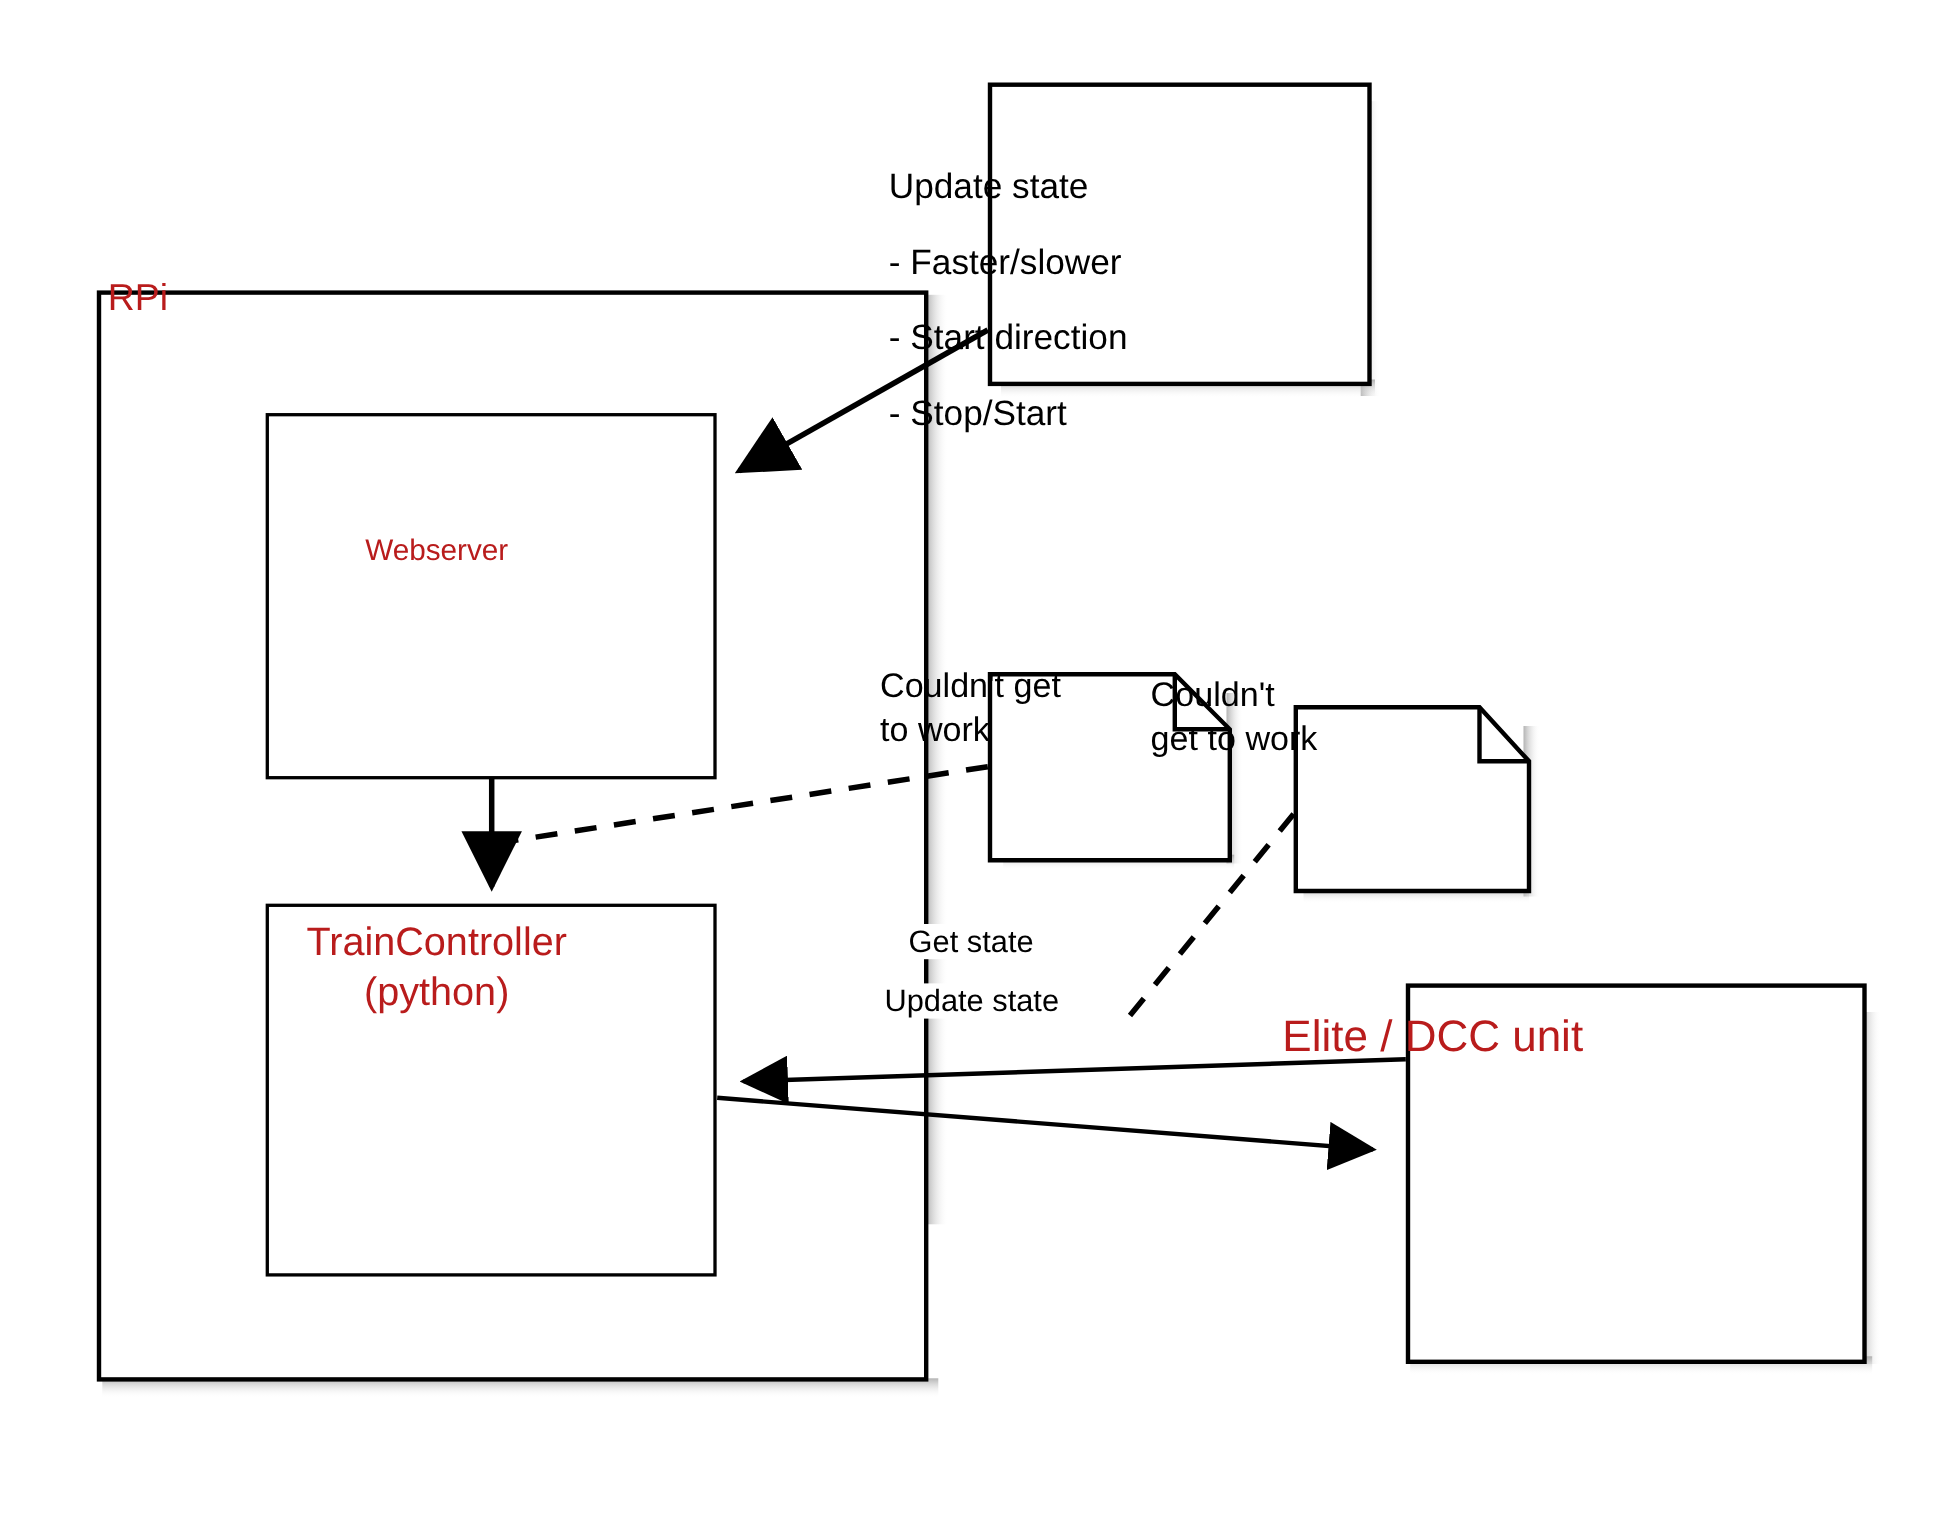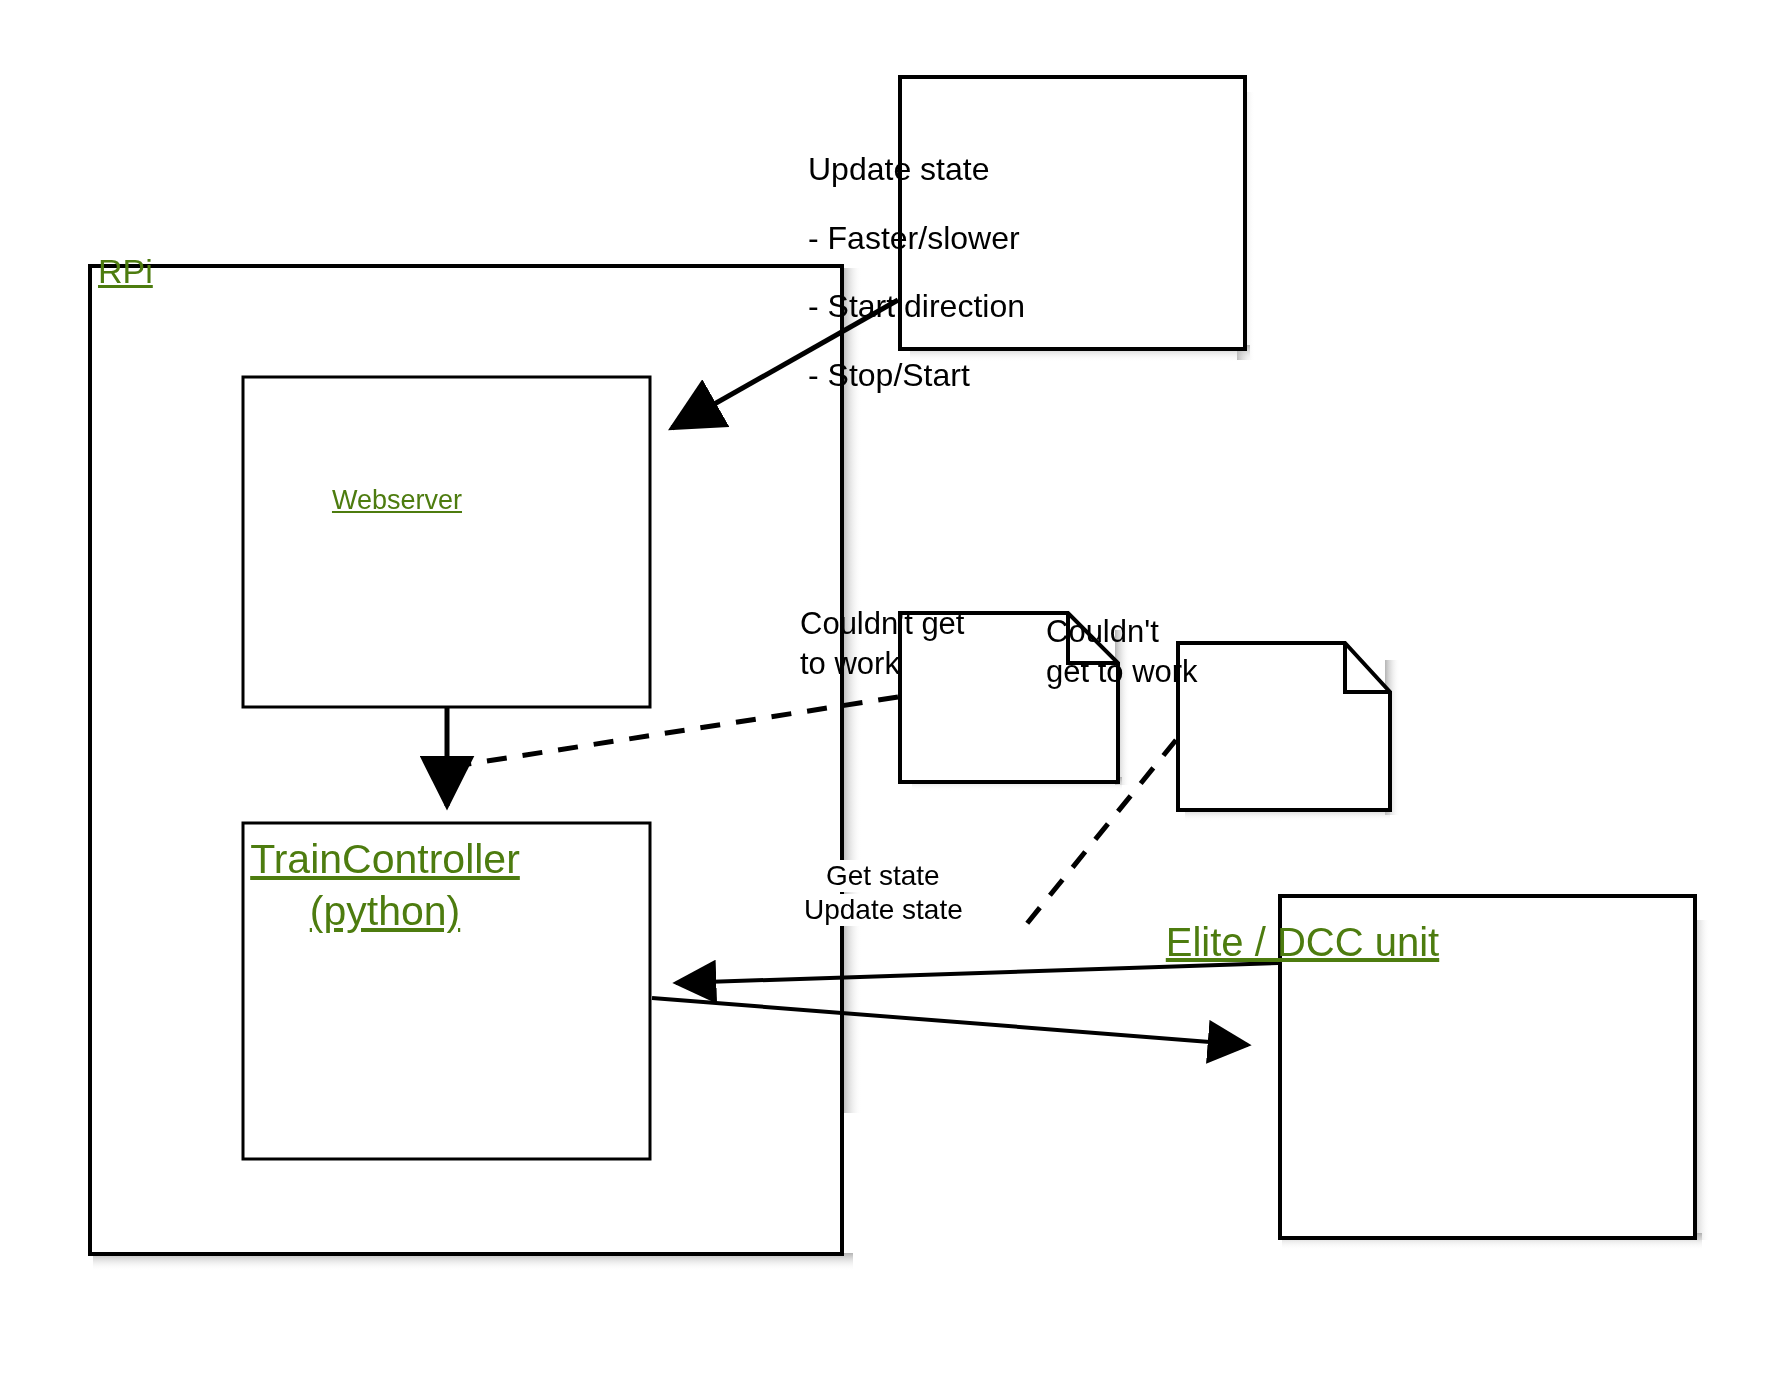--- a/index.html
+++ b/index.html
@@ -22,43 +22,42 @@
     position: absolute;
     left: 0;
     top: 0;
     width: 1770px;
     height: 1386px;
   }
   .box-label {
     position: absolute;
     text-align: center;
     line-height: 1.28;
-    color: #4d7c0f;
+    color: #b91c1c;
     white-space: pre-line;
     pointer-events: none;
-    text-decoration: underline;
   }
   .lbl-rpi {
     left: 98px;
     top: 250px;
     width: 220px;
     text-align: left;
     font-size: 34px;
   }
   .lbl-webserver {
     left: 222px;
     top: 483px;
     width: 350px;
     font-size: 27px;
   }
   .lbl-traincontroller {
-    left: 210px;
+    left: 222px;
     top: 833px;
     width: 350px;
-    font-size: 41px;
+    font-size: 36px;
   }
   .lbl-elite {
     left: 1125px;
     top: 917px;
     width: 355px;
     font-size: 40px;
   }
   .note-text {
     position: absolute;
     text-align: left;
@@ -94,21 +93,20 @@
     font-size: 28px;
     text-align: center;
     white-space: nowrap;
     pointer-events: none;
     background: #ffffff;
     padding: 0 6px;
   }
   .edge-label-get {
     left: 820px;
     top: 840px;
-    margin-top: 20px;
   }
   .edge-label-update {
     left: 798px;
     top: 894px;
   }
 </style>
 </head>
 <body>
 
 <div id="canvas">

